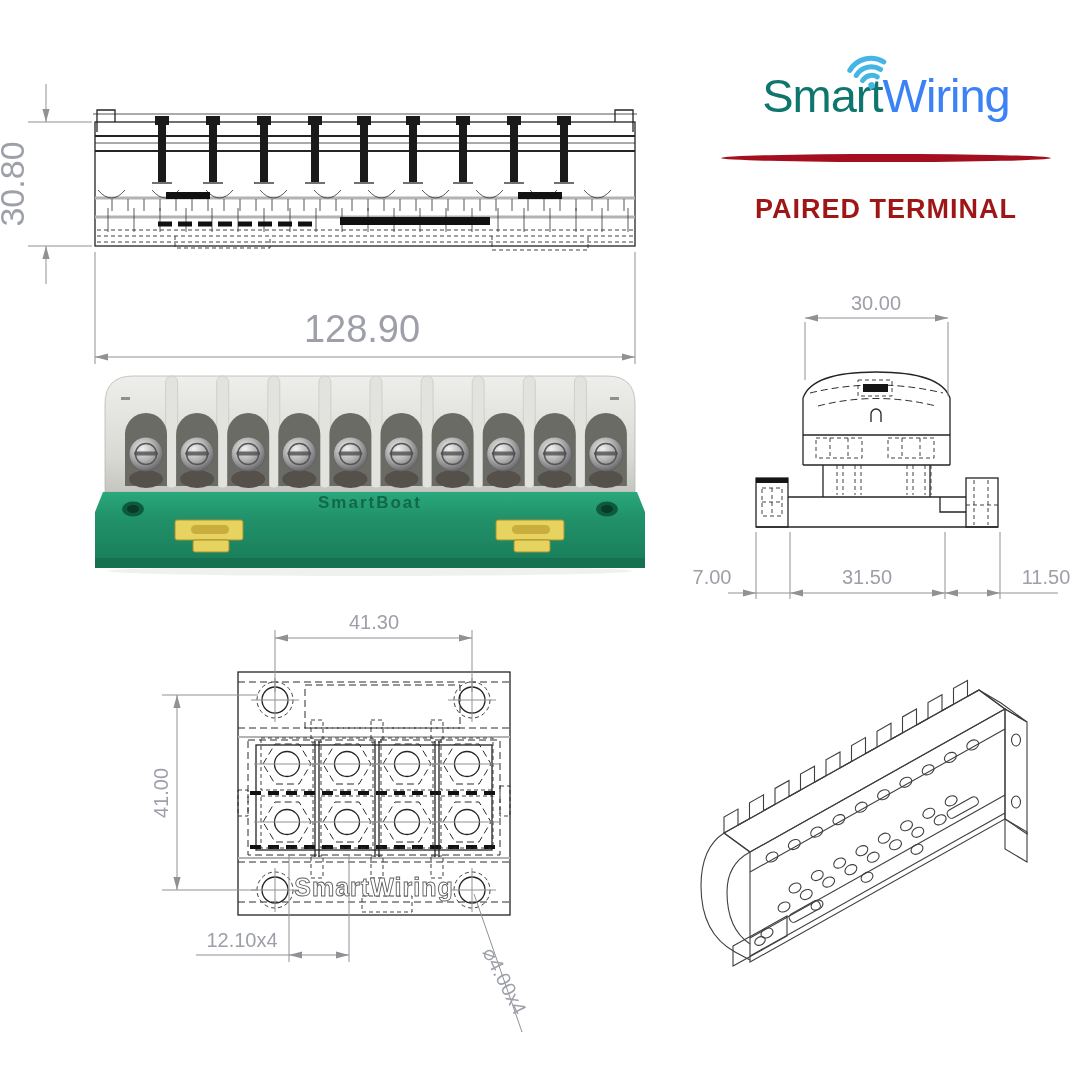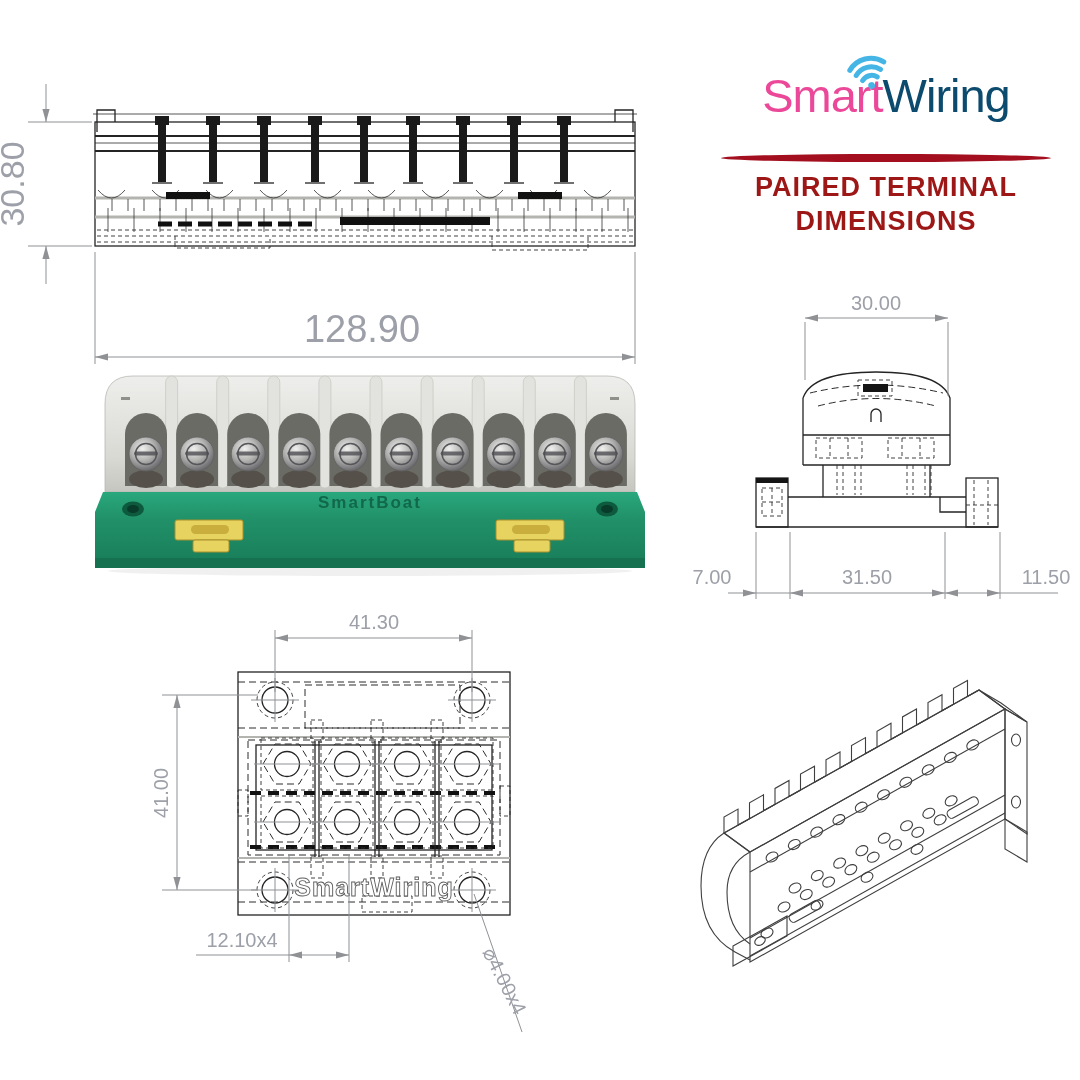--- a/index.html
+++ b/index.html
@@ -13,25 +13,25 @@
   .dshs{stroke:#2c2c2c;fill:none;stroke-width:.9;stroke-dasharray:4 3;}
   .gray{stroke:#b3b3b0;fill:none;stroke-width:3;}
   .dim-l{stroke:#8f9195;fill:none;stroke-width:1;}
   text.dim{fill:#9da0a8;font-family:"Liberation Sans",sans-serif;font-weight:400;}
   .arrow{fill:#8f9195;}
   .iso{stroke:#3f3f3f;fill:none;stroke-width:1.1;}
   
   .logo-block{position:absolute;left:700px;top:48px;width:372px;text-align:center;}
   .logo-line{position:relative;height:82px;padding-top:18px;font-size:47px;font-weight:500;
              letter-spacing:-1px;line-height:60px;}
-  .logo-black{color:#ec4899;}
-  .logo-red{color:#0c4a6e;}
+  .logo-black{color:#0f766e;}
+  .logo-red{color:#3b82f6;}
   .wifi{position:absolute;left:142px;top:2px;transform:rotate(-14deg);}
   .swoosh{width:330px;height:8px;margin:6px auto 0;background:#a30f1e;border-radius:50%;}
-  .heading{margin-top:8px;color:#9d1717;font-weight:700;font-size:27px;line-height:34px;
+  .heading{margin-top:30px;color:#9d1717;font-weight:700;font-size:27px;line-height:34px;
            letter-spacing:1px;}
   .emboss-green{fill:#11684a;font-weight:700;letter-spacing:2px;}
   .emboss-outline{fill:#ffffff;stroke:#5d5d5d;stroke-width:.9;font-weight:700;letter-spacing:1px;}
 </style>
 </head>
 <body>
 
 <div class="canvas">
 
   <svg class="view" style="left:0;top:80px" width="660" height="300" viewBox="0 0 660 300">
@@ -172,21 +172,20 @@
         <circle cx="26" cy="36" r="3.4" fill="#45b5e5"></circle>
         <path d="M18.5,29 a10.5,10.5 0 0 1 15,0" stroke="#45b5e5" stroke-width="5" fill="none" stroke-linecap="round"></path>
         <path d="M13.5,22.5 a17.5,17.5 0 0 1 25,0" stroke="#45b5e5" stroke-width="5" fill="none" stroke-linecap="round"></path>
         <path d="M8.5,16 a24.5,24.5 0 0 1 35,0" stroke="#45b5e5" stroke-width="5" fill="none" stroke-linecap="round"></path>
       </svg>
       <span class="logo-black">Smart</span><span class="logo-red">Wiring</span>
     </div>
     <div class="swoosh"></div>
     <div class="heading">
       <div>PAIRED TERMINAL</div>
-      <div>DIMENSIONS</div>
     </div>
   </div>
 
   <svg class="view" style="left:660px;top:280px" width="420" height="330" viewBox="0 0 420 330">
 
     <path d="M143,118 C150,98 180,92 216,92 C253,92 283,98 290,118 L290,185" class="dln"></path>
     <line x1="143" y1="118" x2="143" y2="185" class="dln"></line>
     <path d="M150,113 Q216,97 283,113" class="dsh"></path>
     <path d="M158,126 Q216,111 276,126" class="dsh"></path>
     <rect x="198" y="100" width="34" height="16" class="dshs"></rect>

